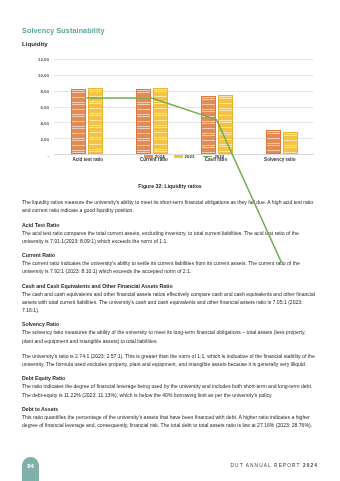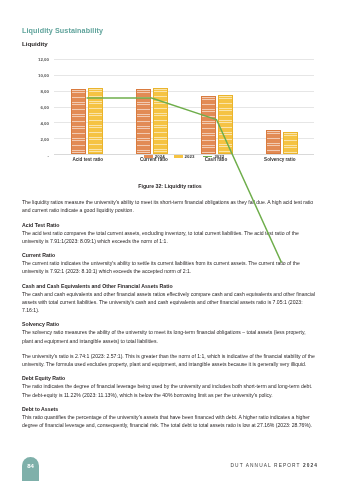--- a/index.html
+++ b/index.html
@@ -145,21 +145,21 @@
   }
   .footer-text b{font-weight:bold;}
 </style>
 </head>
 <body>
 
 <div class="page">
 
   <div class="content">
 
-    <div class="sec-title">Liquidity Sustainability</div>
+    <div class="sec-title">Solvency Sustainability</div>
     <div class="sub-title">Liquidity</div>
 
     <div class="chart-wrap">
 
       <div class="ylabels" id="ylabels">
           <div class="ylab" style="top: 100%;">-</div>
           <div class="ylab" style="top: 83.3333%;">2,00</div>
           <div class="ylab" style="top: 66.6667%;">4,00</div>
           <div class="ylab" style="top: 50%;">6,00</div>
           <div class="ylab" style="top: 33.3333%;">8,00</div>

